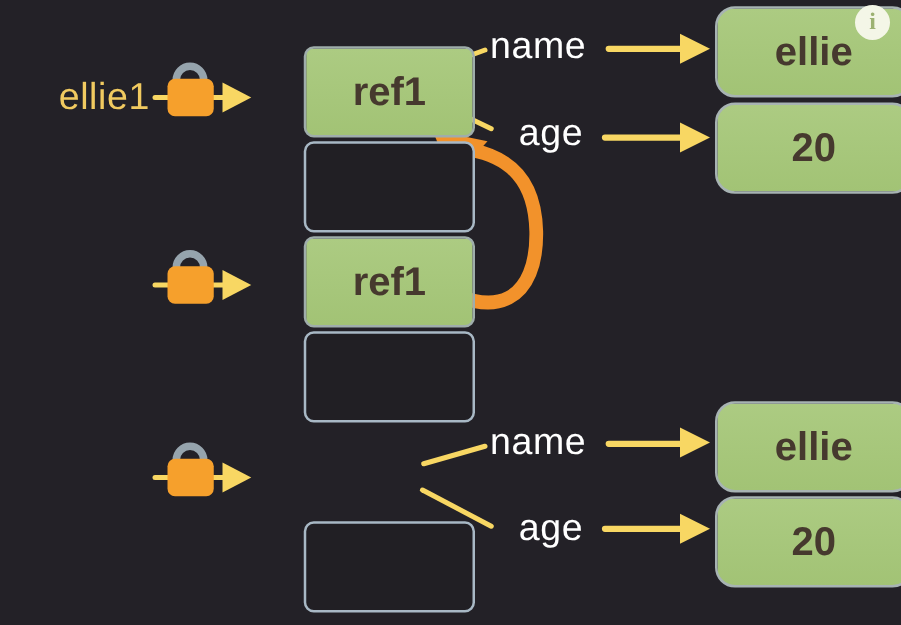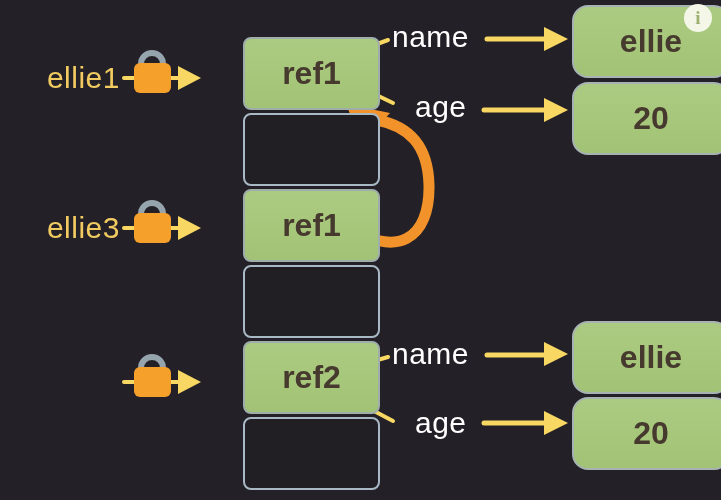--- a/index.html
+++ b/index.html
@@ -95,36 +95,32 @@
       <polygon points="568,423 544,411 544,435" fill="#f8d763"></polygon>
     </g>
 
     <g>
       <path d="M 341 222 C 398 262, 430 238, 429 185 C 428 144, 408 126, 377 120" fill="none" stroke="#f2922b" stroke-width="11" stroke-linecap="round"></path>
       <polygon points="346,104 390,113 362,144" fill="#f2922b"></polygon>
     </g>
   </svg>
 
   <div class="varlabel" style="top:60px">ellie1</div>
-  <div class="varlabel" style="top:210px">ellie3</div>
 
   <div class="cell filled" style="top:37px">
       <span>ref1</span>
     </div>
   <div class="cell empty" style="top:113px">
       <span></span>
     </div>
   <div class="cell filled" style="top:189px">
       <span>ref1</span>
     </div>
   <div class="cell empty" style="top:265px">
       <span></span>
-    </div>
-  <div class="cell filled" style="top:341px">
-      <span>ref2</span>
     </div>
   <div class="cell empty" style="top:417px">
       <span></span>
     </div>
 
   <div class="proplabel" style="left:392px;top:20px">name</div>
   <div class="proplabel" style="left:415px;top:90px">age</div>
 
   <div class="proplabel" style="left:392px;top:337px">name</div>
   <div class="proplabel" style="left:415px;top:406px">age</div>

